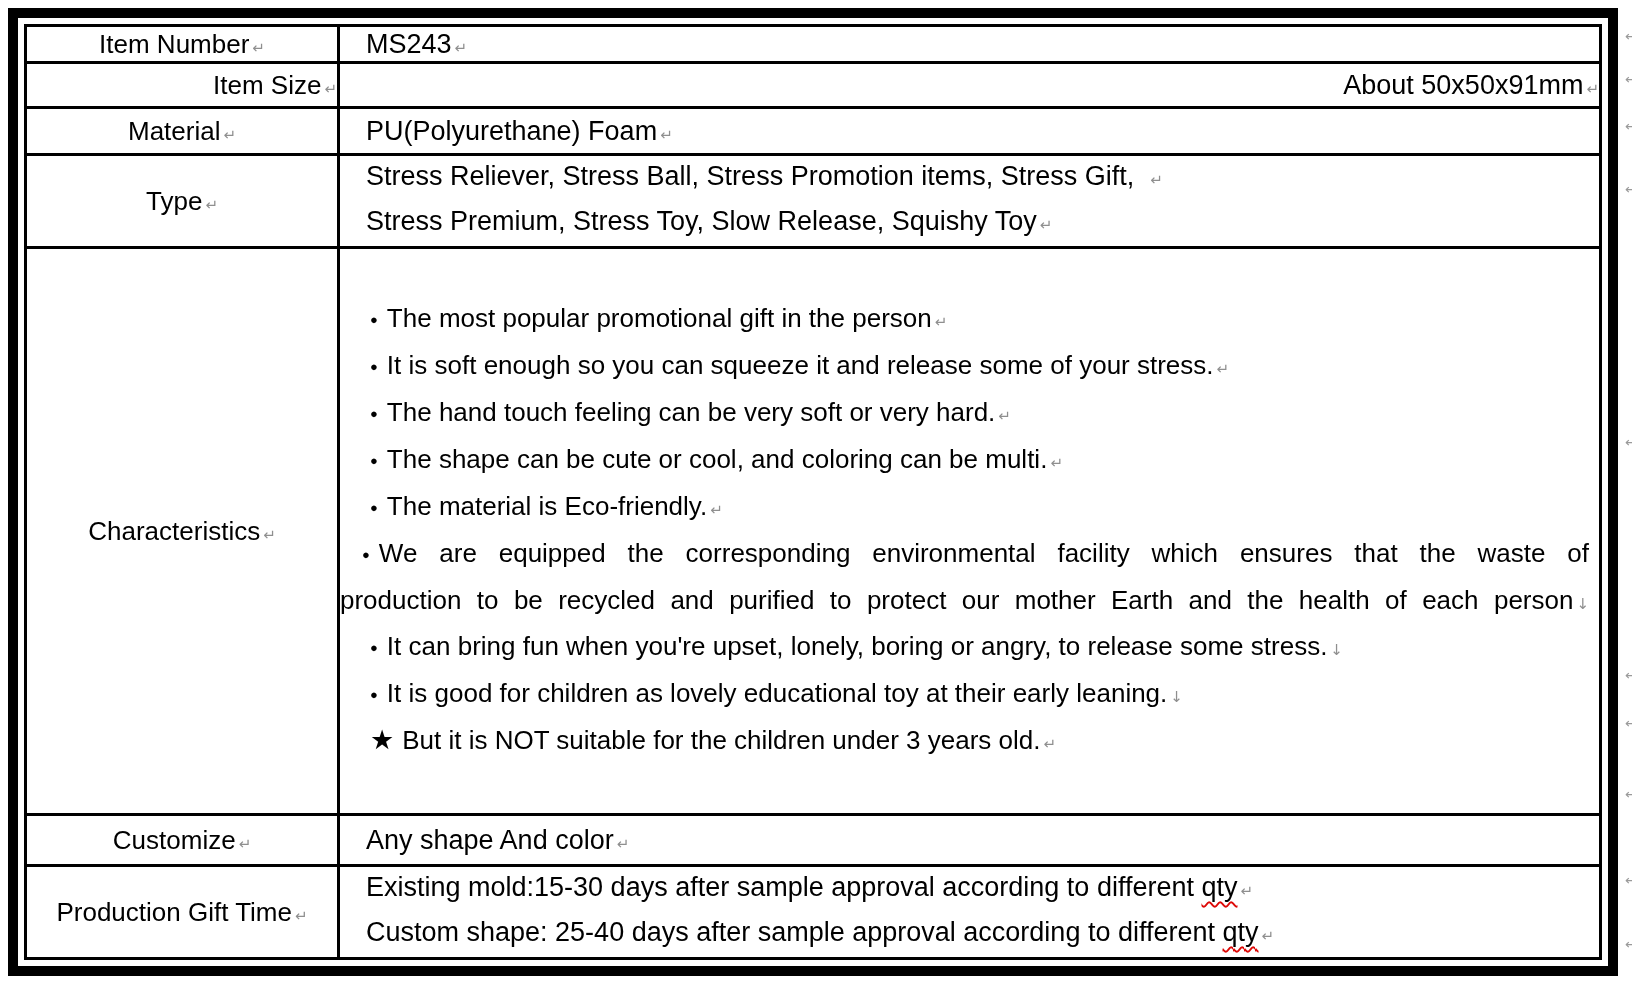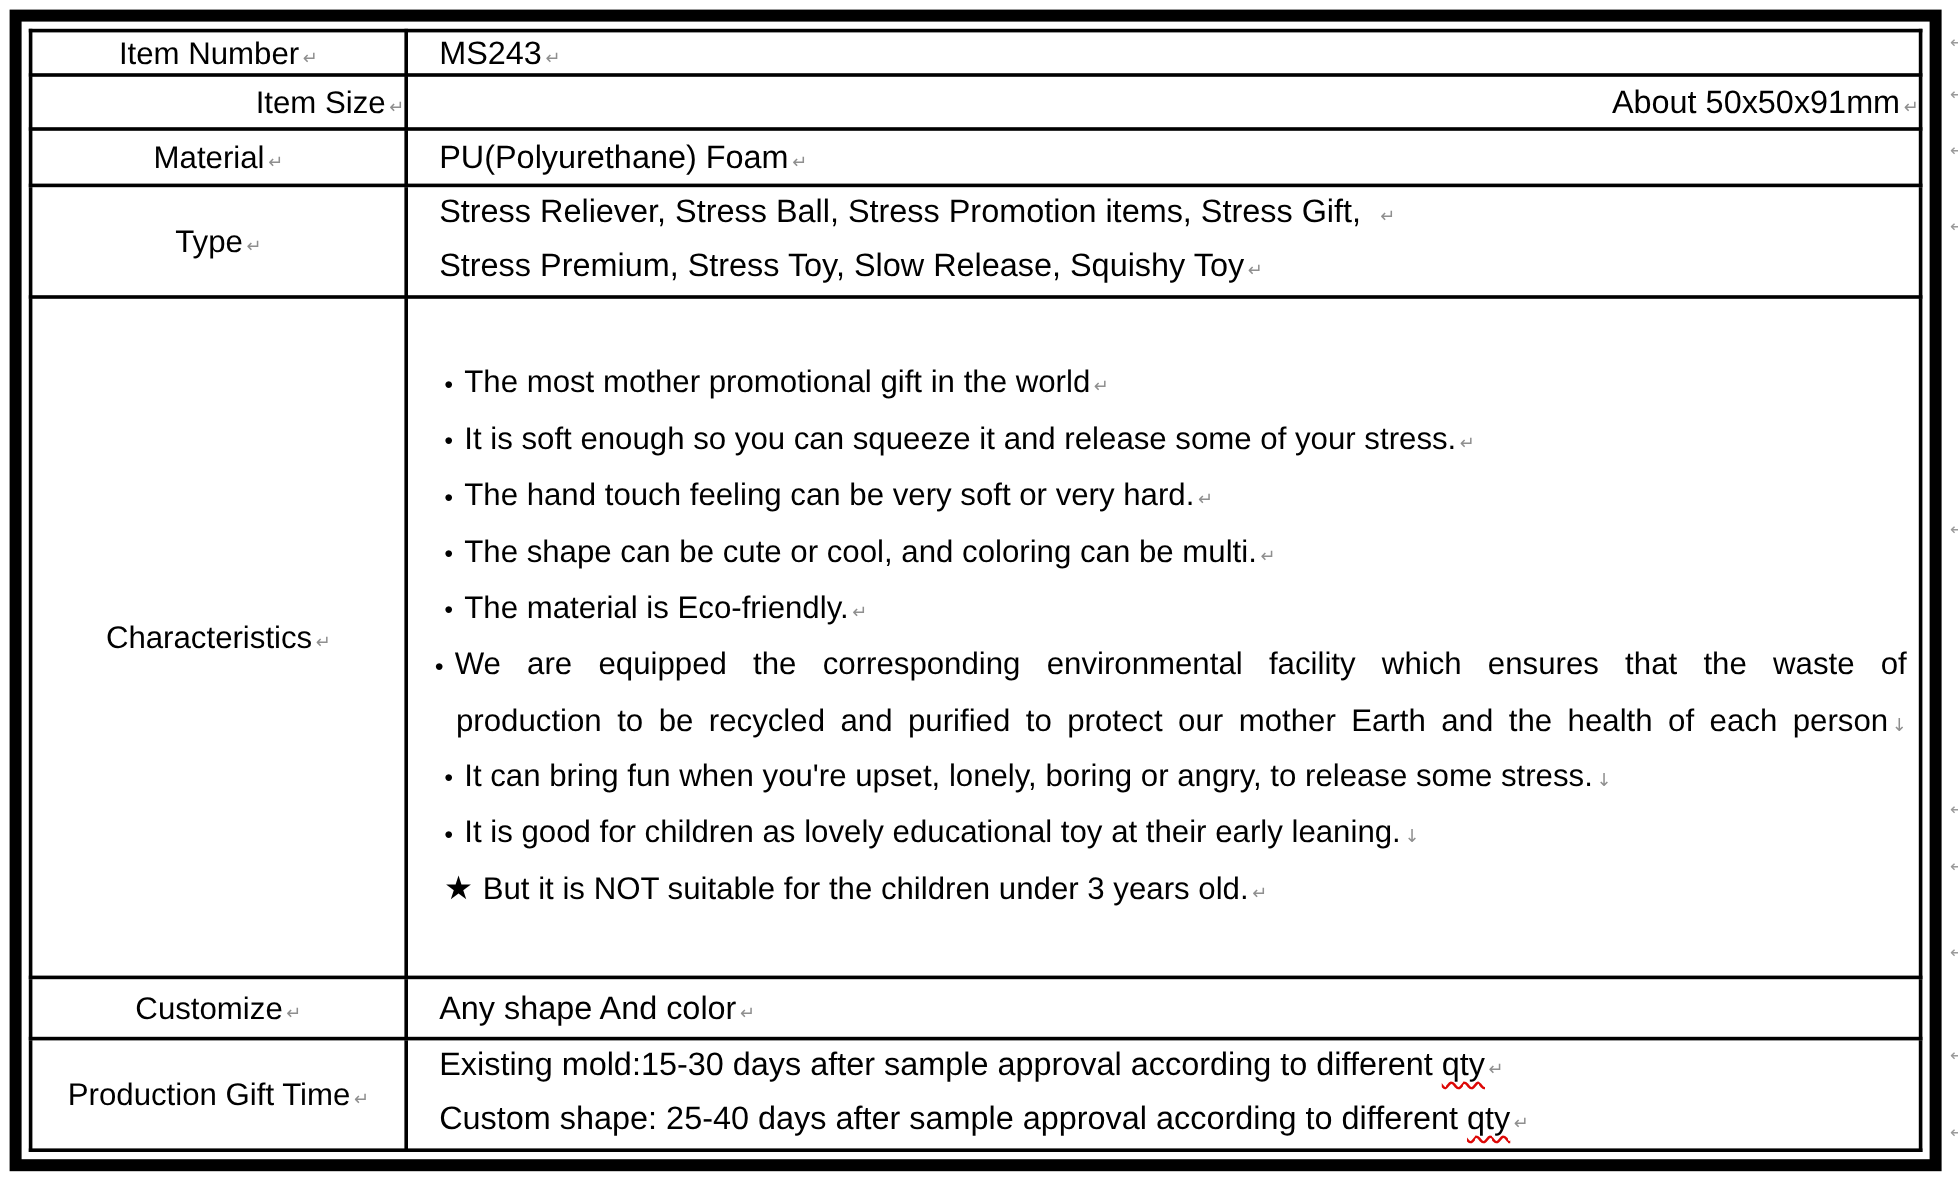--- a/index.html
+++ b/index.html
@@ -27,21 +27,21 @@
   tr.r7  td { height:51px; }
   tr.r8  td { height:89px; }
   tr.r9  td { height:83px; }
 
   .line { line-height:41px; white-space:nowrap; }
 
   
   td.chars { padding:2px 6px 2px 0; font-size:26px; }
   .ch { line-height:42px; white-space:nowrap; }
   .ch.ind { padding-left:30px; }
-  .ch.just { white-space:normal; text-align:justify; text-align-last:justify; padding-right:4px;padding-left:40px; }
+  .ch.just { white-space:normal; text-align:justify; text-align-last:justify; padding-right:4px; }
   .ch.just.ind { padding-left:22px; }
   .bullet { display:inline-block; font-size:13px; transform:translateY(-3px); margin-right:9px; }
   .star { font-size:27px; margin-right:8px; }
 
   
   .mk { color:#8f8f8f; font-size:15px; font-family:"DejaVu Sans",sans-serif; margin-left:3px; }
   .mk-far { margin-left:16px; }
 
   
   .sp { text-decoration-line:underline; text-decoration-style:wavy;
@@ -88,21 +88,21 @@
         <td class="lab"><span>Type</span><span class="mk">↵</span></td>
         <td class="val">
           <div class="line"><span>Stress Reliever, Stress Ball, Stress Promotion items, Stress Gift,</span><span class="mk mk-far">↵</span></div>
           <div class="line"><span>Stress Premium, Stress Toy, Slow Release, Squishy Toy</span><span class="mk">↵</span></div>
         </td>
       </tr>
 
       <tr class="r5">
         <td class="lab"><span>Characteristics</span><span class="mk">↵</span></td>
         <td class="chars">
-          <div class="ch ind"><span class="bullet">●</span><span>The most mother promotional gift in the world</span><span class="mk">↵</span></div>
+          <div class="ch ind"><span class="bullet">●</span><span>The most popular promotional gift in the person</span><span class="mk">↵</span></div>
           <div class="ch ind"><span class="bullet">●</span><span>It is soft enough so you can squeeze it and release some of your stress.</span><span class="mk">↵</span></div>
           <div class="ch ind"><span class="bullet">●</span><span>The hand touch feeling can be very soft or very hard.</span><span class="mk">↵</span></div>
           <div class="ch ind"><span class="bullet">●</span><span>The shape can be cute or cool, and coloring can be multi.</span><span class="mk">↵</span></div>
           <div class="ch ind"><span class="bullet">●</span><span>The material is Eco-friendly.</span><span class="mk">↵</span></div>
           <div class="ch just ind"><span class="bullet">●</span><span>We are equipped the corresponding environmental facility which ensures that the waste of</span></div>
           <div class="ch just"><span>production to be recycled and purified to protect our mother Earth and the health of each person</span><span class="mk">↓</span></div>
           <div class="ch ind"><span class="bullet">●</span><span>It can bring fun when you're upset, lonely, boring or angry, to release some stress.</span><span class="mk">↓</span></div>
           <div class="ch ind"><span class="bullet">●</span><span>It is good for children as lovely educational toy at their early leaning.</span><span class="mk">↓</span></div>
           <div class="ch ind"><span class="star">★</span><span>But it is NOT suitable for the children under 3 years old.</span><span class="mk">↵</span></div>
         </td>

